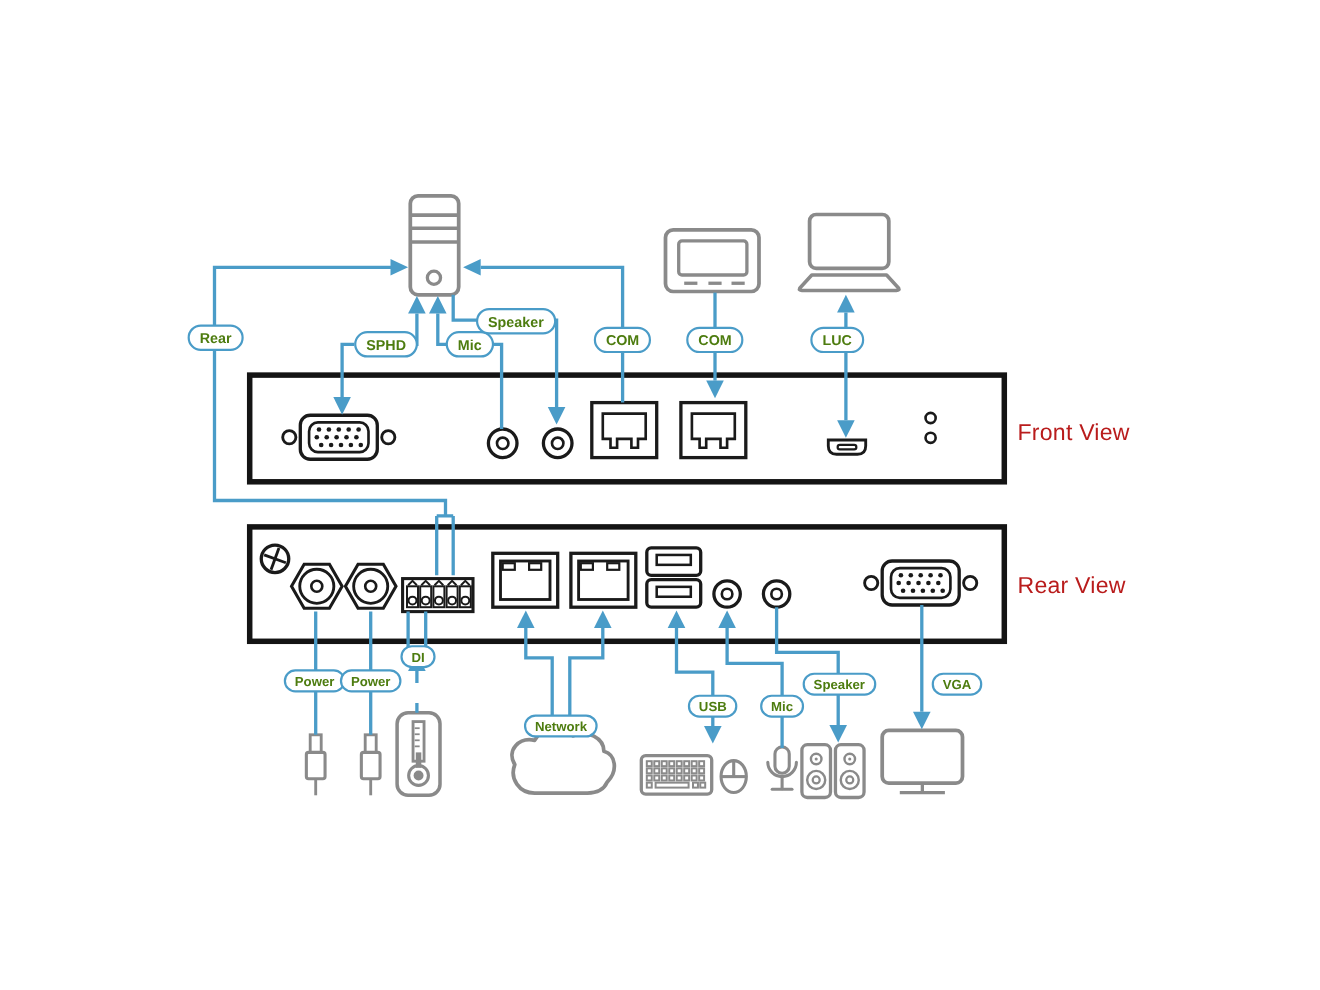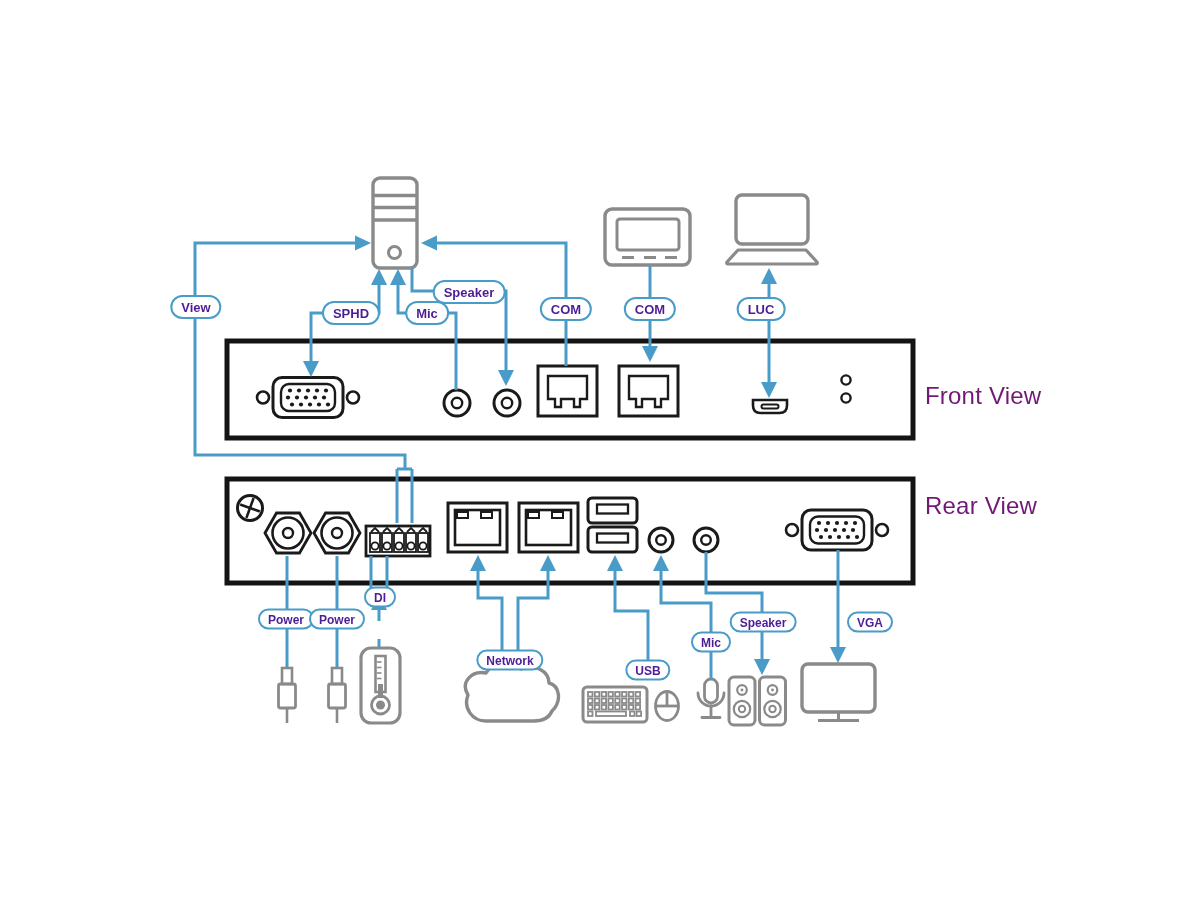--- a/index.html
+++ b/index.html
@@ -1,24 +1,24 @@
 <!DOCTYPE html>
 <html><head>
 <meta charset="utf-8">
 <style>
   html,body{margin:0;padding:0;background:#fff;}
   .stage{position:relative;width:1200px;height:900px;background:#fff;overflow:hidden;
          font-family:"Liberation Sans",sans-serif;}
   .stage svg{position:absolute;left:0;top:0;}
   .pill{position:absolute;transform:translate(-50%,-50%);background:#fff;
-        border:2.5px solid #4a9cc8;border-radius:999px;color:#4c1d95;
+        border:2.5px solid #4a9cc8;border-radius:999px;color:#4d7c0f;
         font-weight:bold;font-size:13px;line-height:1;padding:4px 9px 3px;
         white-space:nowrap;z-index:5;}
   .pill.sm{font-size:12px;padding:3px 8px 2px;border-width:2.3px;}
-  .view-title{position:absolute;font-size:24px;color:#701a75;z-index:5;letter-spacing:.2px;}
+  .view-title{position:absolute;font-size:21px;color:#b91c1c;z-index:5;letter-spacing:.2px;}
 </style>
 </head>
 <body>
 
 <div class="stage">
 
 <svg width="1200" height="900" viewBox="0 0 1200 900">
   <defs>
 
     <g id="vgaport" fill="none" stroke="#1a1a1a">
@@ -291,32 +291,32 @@
     <polygon points="502,668 494,652 510,652"></polygon>
     <polygon points="518,668 510,652 526,652"></polygon>
     <polygon points="615,555 607,571 623,571"></polygon>
     <polygon points="648,676 640,660 656,660"></polygon>
     <polygon points="661,555 653,571 669,571"></polygon>
     <polygon points="762,675 754,659 770,659"></polygon>
     <polygon points="838,663 830,647 846,647"></polygon>
   </g>
 </svg>
 
-<div class="pill" style="left:196px;top:307px">View</div>
+<div class="pill" style="left:196px;top:307px">Rear</div>
 <div class="pill" style="left:351px;top:313px">SPHD</div>
 <div class="pill" style="left:427px;top:313px">Mic</div>
 <div class="pill" style="left:469px;top:292px">Speaker</div>
 <div class="pill" style="left:566px;top:309px">COM</div>
 <div class="pill" style="left:650px;top:309px">COM</div>
 <div class="pill" style="left:761px;top:309px">LUC</div>
 <div class="pill sm" style="left:286px;top:619px">Power</div>
 <div class="pill sm" style="left:337px;top:619px">Power</div>
 <div class="pill sm" style="left:380px;top:597px">DI</div>
 <div class="pill sm" style="left:510px;top:660px">Network</div>
-<div class="pill sm" style="left:648px;top:670px">USB</div>
+<div class="pill sm" style="left:648px;top:642px">USB</div>
 <div class="pill sm" style="left:711px;top:642px">Mic</div>
 <div class="pill sm" style="left:763px;top:622px">Speaker</div>
 <div class="pill sm" style="left:870px;top:622px">VGA</div>
 
 <div class="view-title" style="left:925px;top:382px">Front View</div>
-<div class="view-title" style="left:925px;top:492px">Rear View</div>
+<div class="view-title" style="left:925px;top:521px">Rear View</div>
 
 </div>
 
 </body></html>

